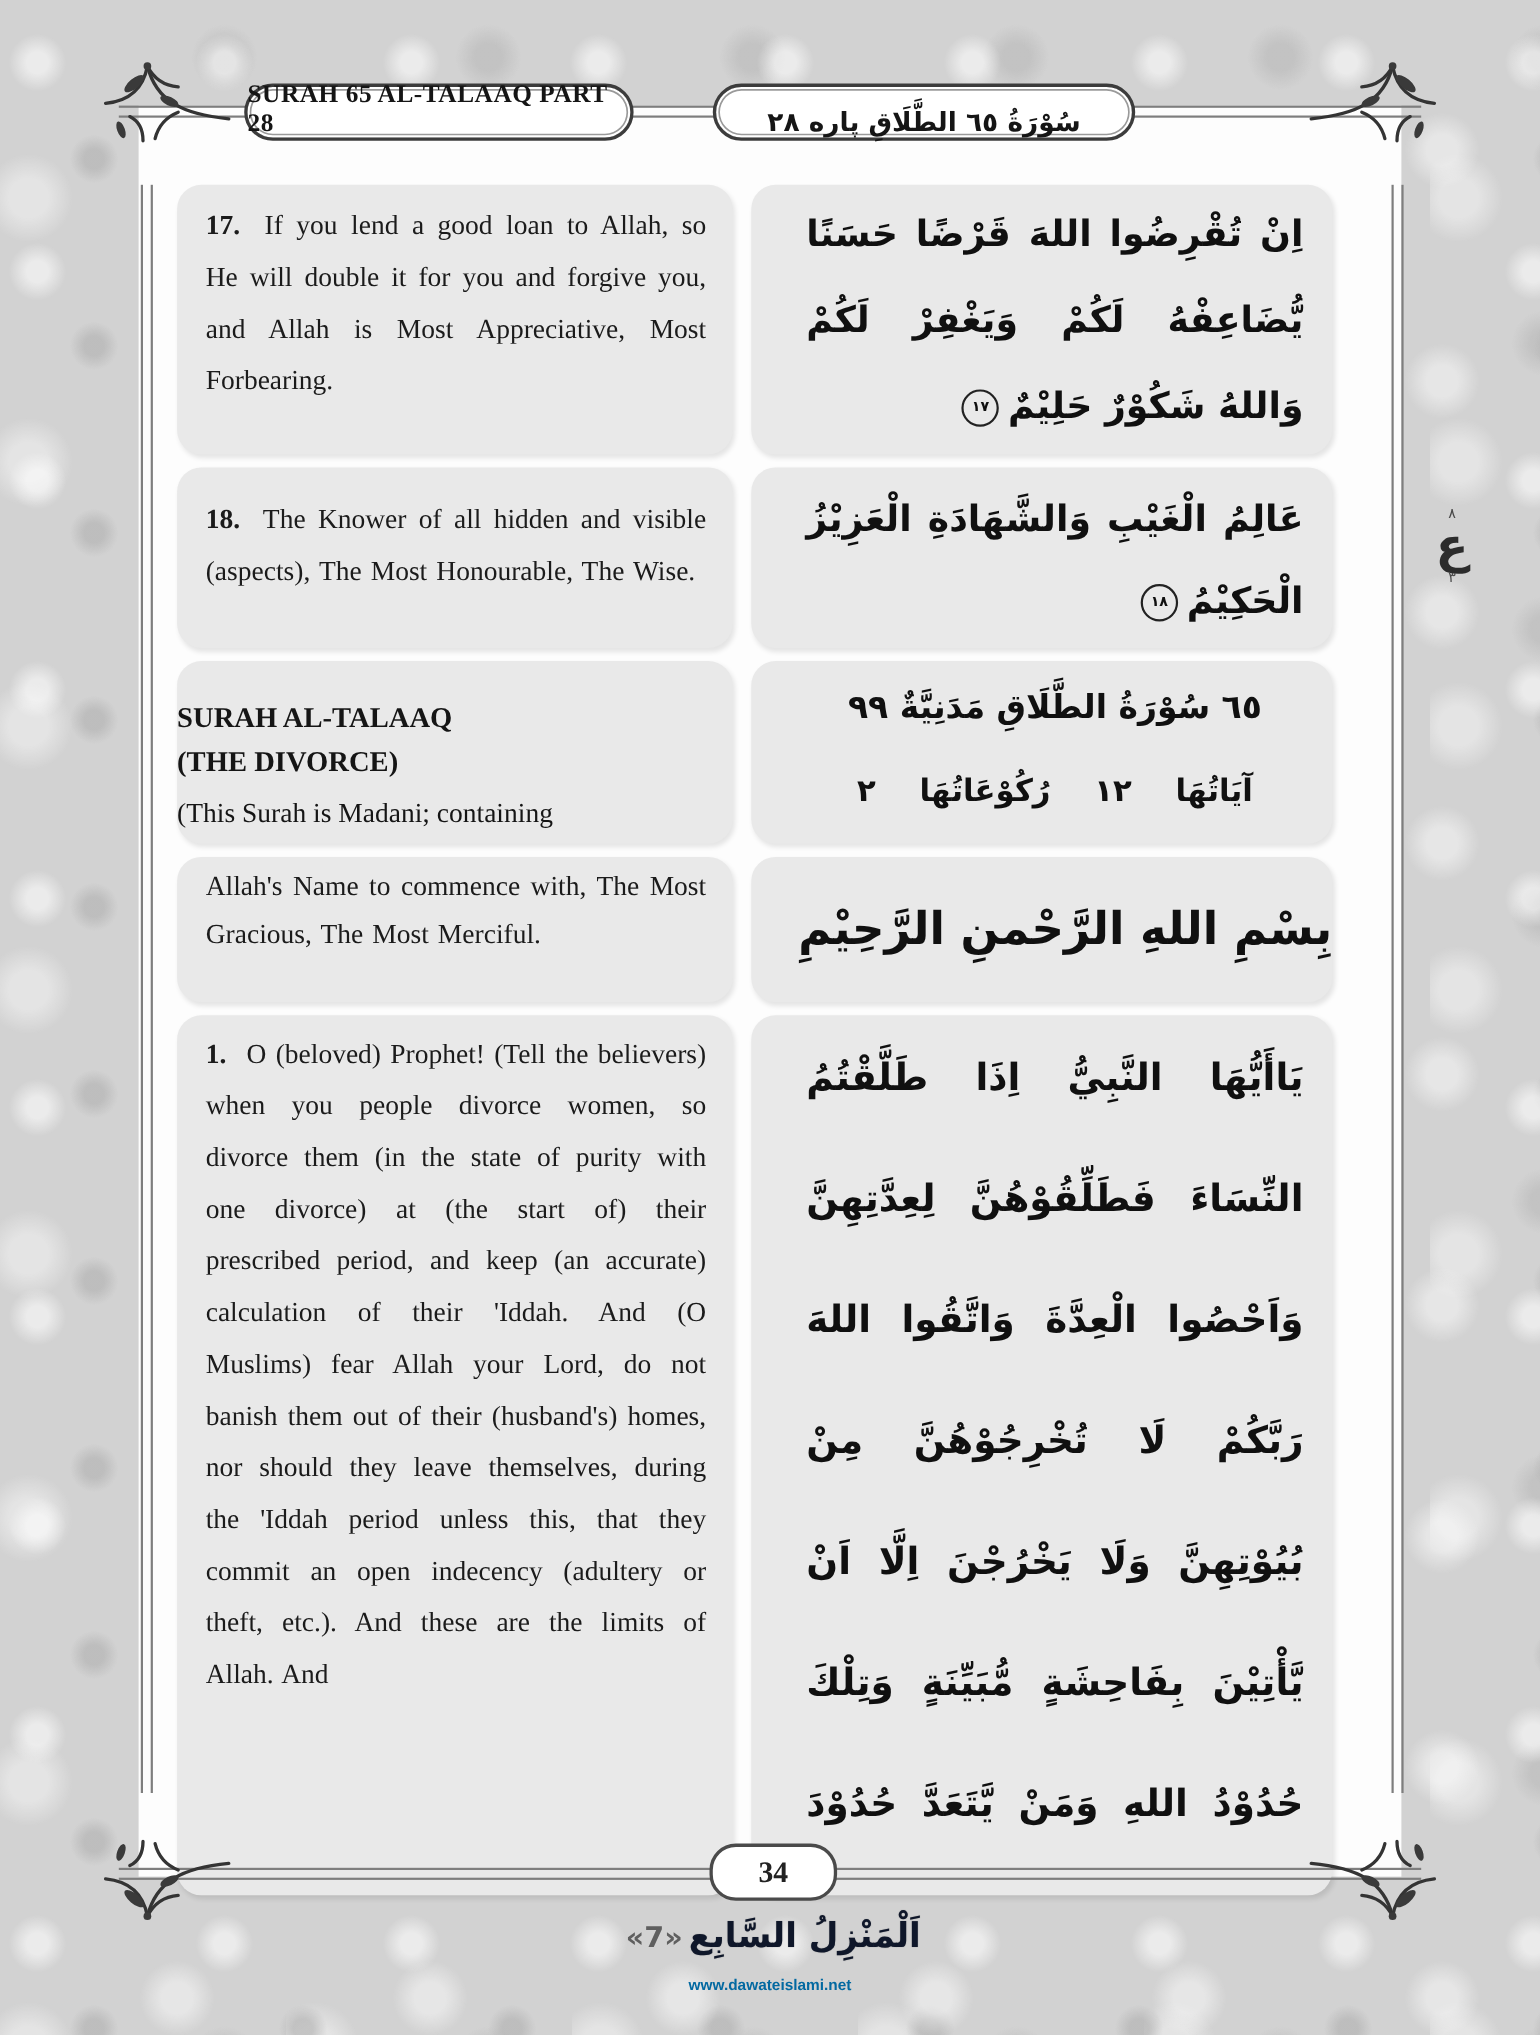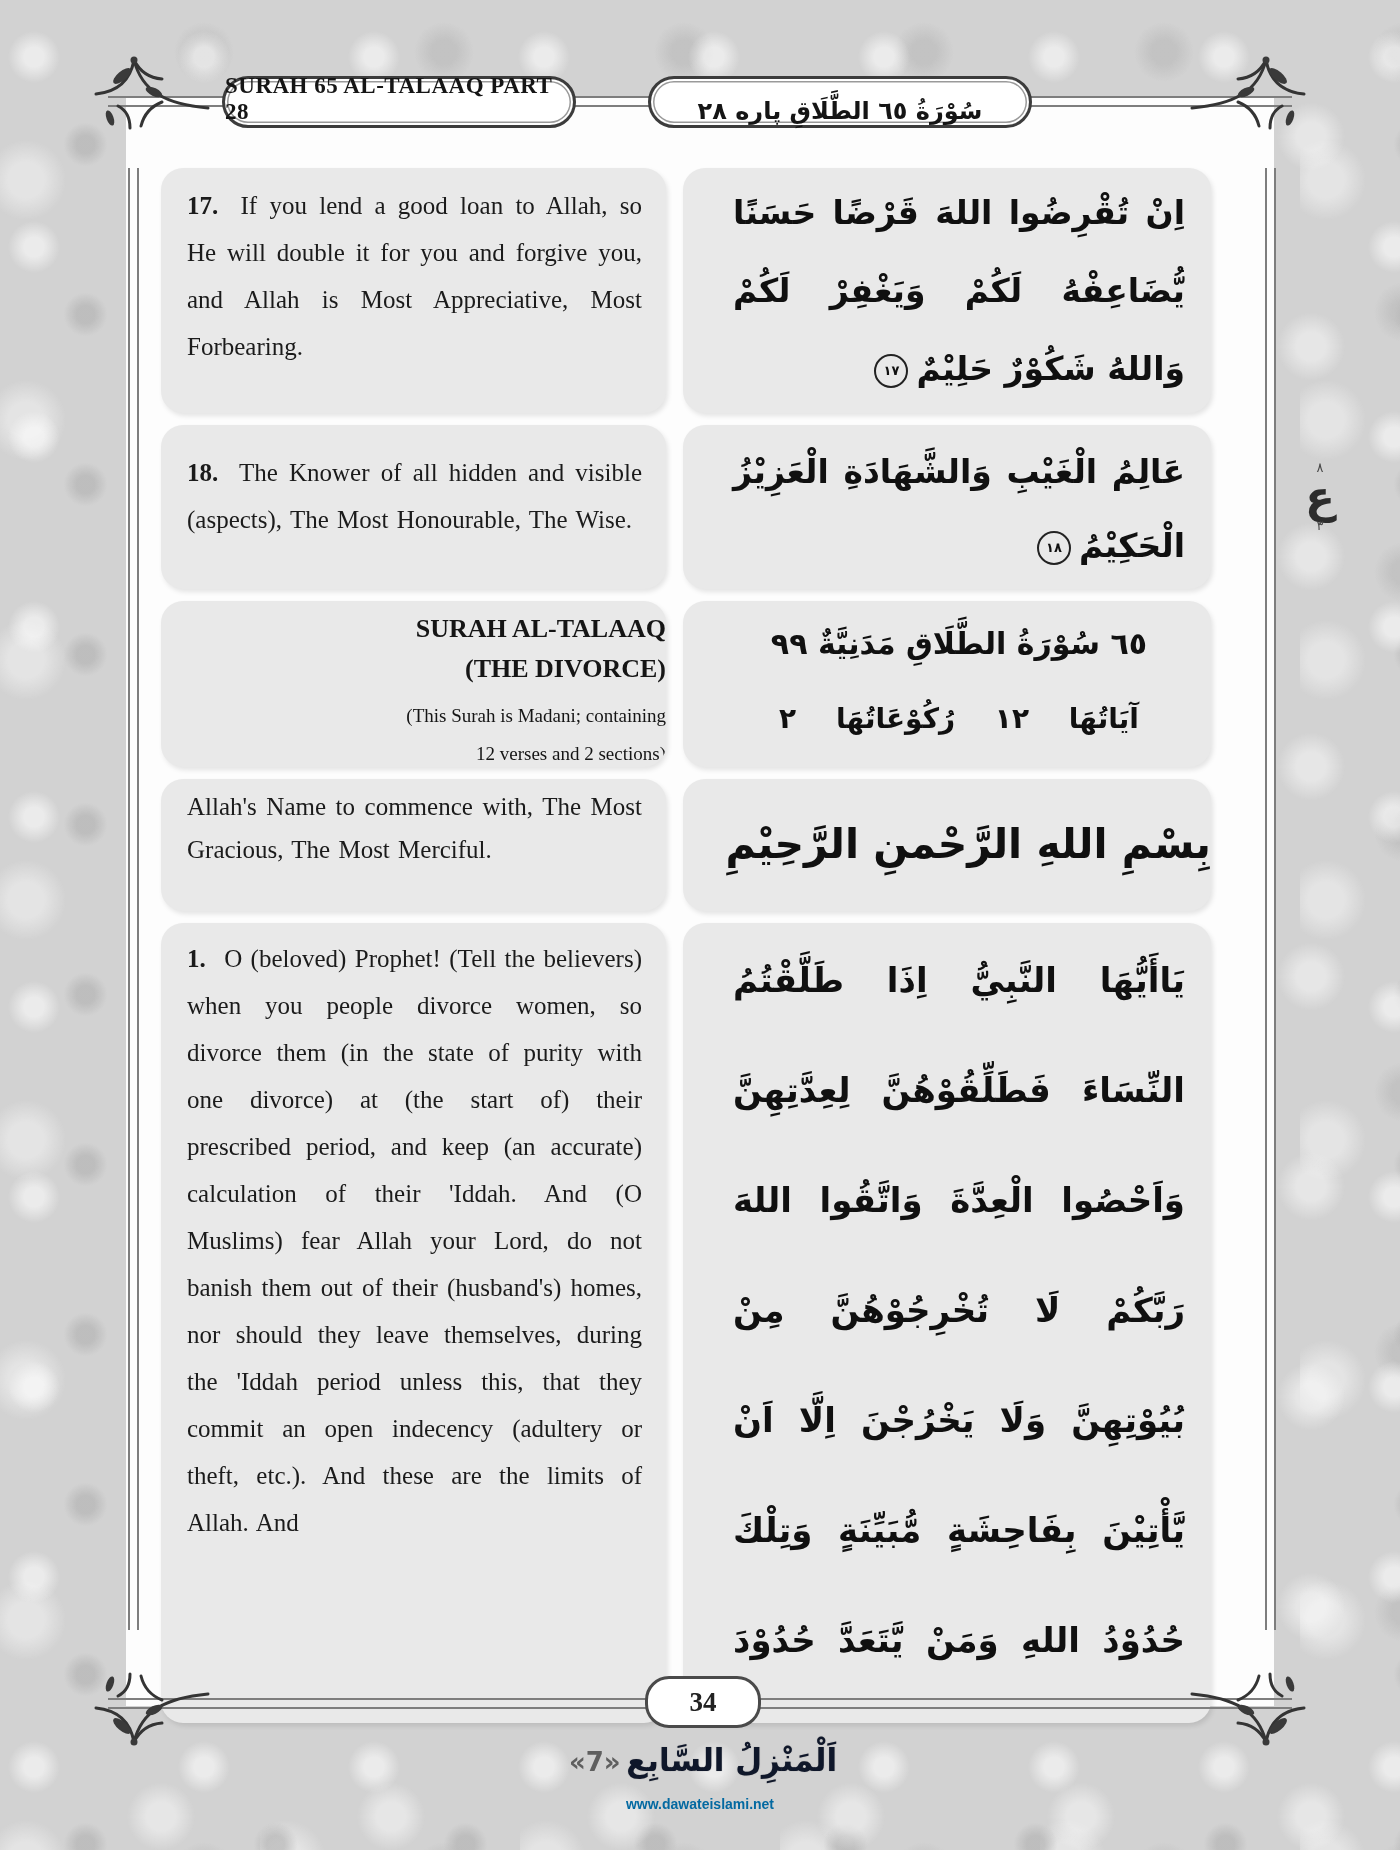--- a/index.html
+++ b/index.html
@@ -40,23 +40,23 @@
   .row{display:flex;gap:17px;margin-bottom:12px;}
   .cell{background:#e9e9e9;border-radius:22px;box-shadow:2px 3px 5px rgba(0,0,0,.10);
         box-sizing:border-box;overflow:hidden;}
   .cell-en{width:505px;}
   .cell-ar{width:528px;font-family:"DejaVu Sans",sans-serif;font-weight:bold;color:#101010;
            direction:rtl;padding-left:24px;}
   .h245{height:245px;} .h164{height:164px;} .h166{height:166px;} .h132{height:132px;} .h800{height:800px;}
   .en-text{margin:0;padding:14px 24px 0 26px;font-size:25px;line-height:47px;color:#1b1b1b;
            text-align:justify;word-spacing:2px;}
   .v-num{font-weight:bold;padding-right:10px;}
-  .title-block{padding-top:8px;text-align:right;color:#151515;}
+  .title-block{padding-top:32px;text-align:left;color:#151515;}
   .title-l1,.title-l2{font-weight:bold;font-size:26px;line-height:40px;}
-  .title-note{font-size:19px;line-height:38px;margin-top:8px;}
+  .title-note{font-size:25px;line-height:38px;margin-top:8px;}
   .ar-just{margin:0;padding:6px 26px 0 26px;text-align:justify;}
   .ar17{font-size:33px;line-height:78px;}
   .ar18{font-size:33px;line-height:74px;padding-top:10px;}
   .ar-title1{text-align:center;font-size:30px;line-height:86px;margin:0;padding:0 20px;}
   .ar-title2{text-align:center;font-size:28px;line-height:64px;margin:0;padding:0 20px;word-spacing:30px;}
   .ar-bism{text-align:right;font-size:41px;line-height:130px;margin:0;}
   .ar1{font-size:34px;line-height:110px;padding-top:2px;}
   .ayah-badge{display:inline-flex;align-items:center;justify-content:center;
               width:30px;height:30px;border:2.5px solid #222;border-radius:50%;
               font-size:13px;line-height:1;vertical-align:middle;margin:0 8px;background:#e9e9e9;}

